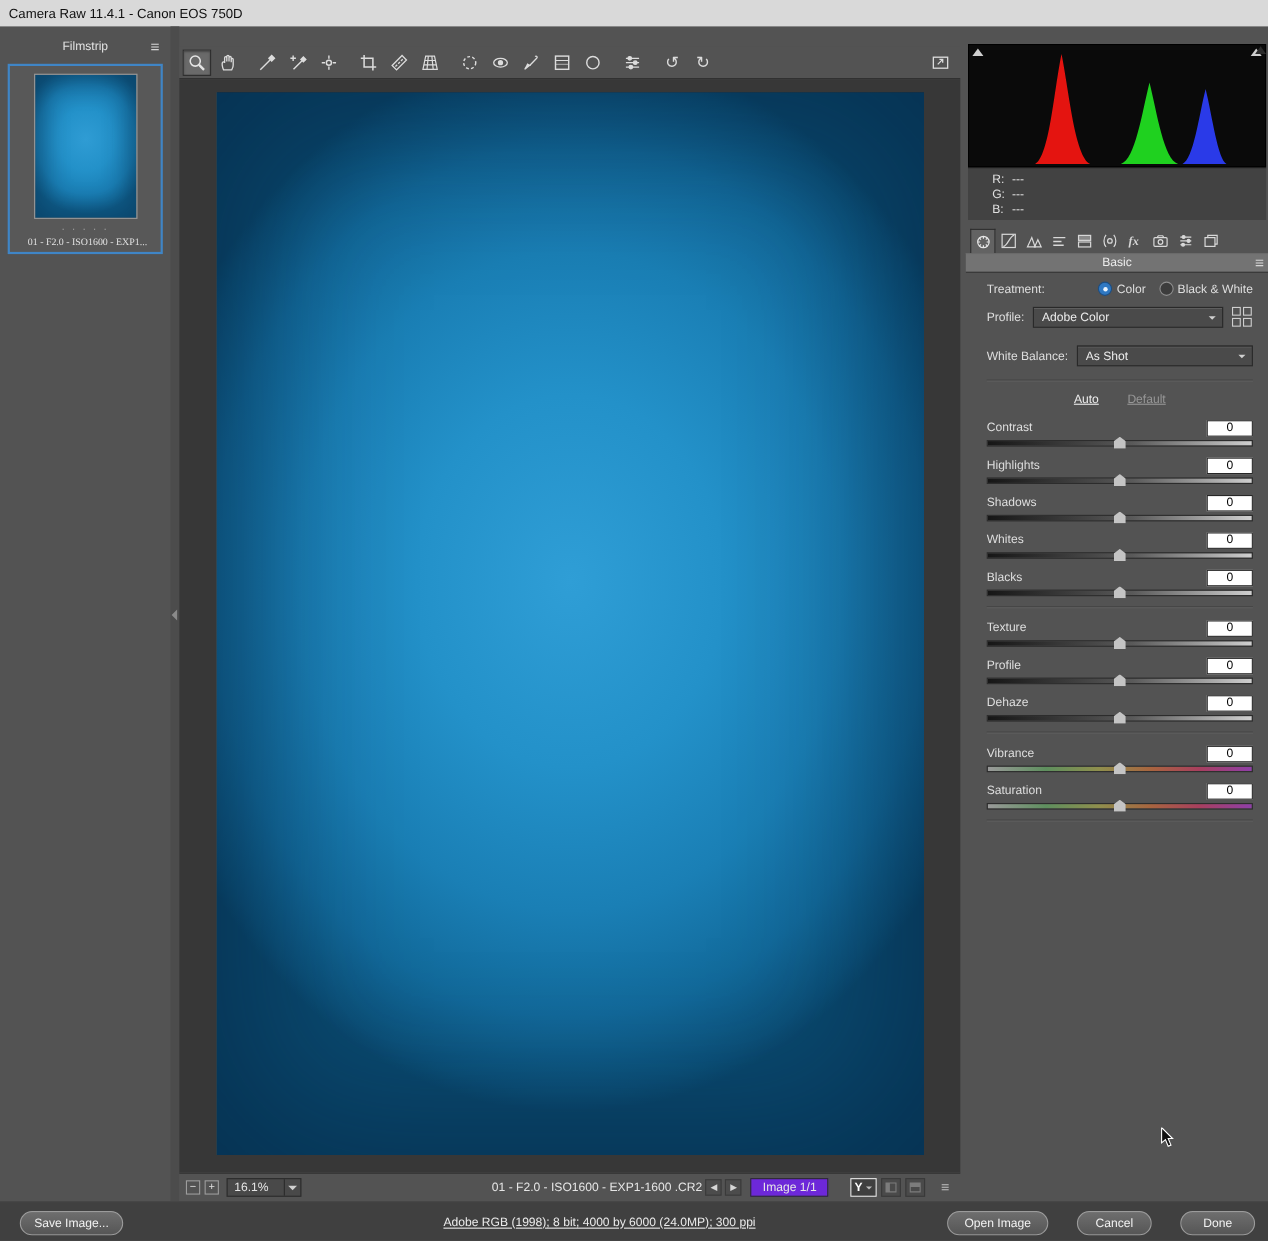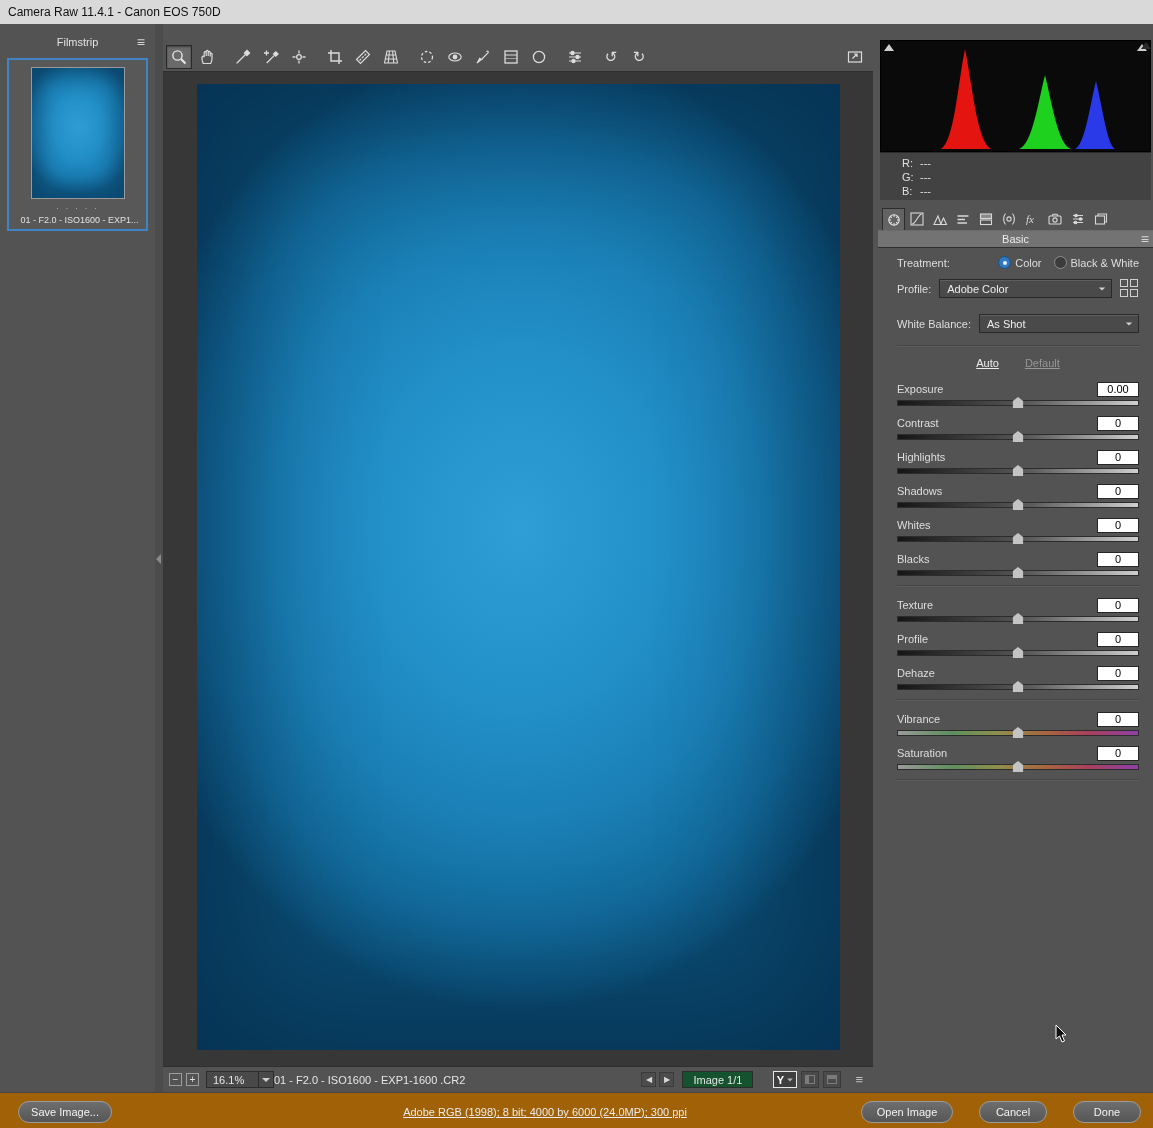--- a/index.html
+++ b/index.html
@@ -18,21 +18,21 @@
   
   .filmstrip { position:absolute; top:24px; left:0; width:155px; bottom:36px; }
   .fs-header { height:20px; margin-top:8px; position:relative; text-align:center; line-height:20px; color:#e2e2e2; }
   .menu-glyph { font-size:14px; color:#d5d5d5; line-height:1; cursor:default; }
   .fs-header .menu-glyph { position:absolute; right:10px; top:3px; }
   .thumb-cell { margin:6px 0 0 7px; width:141px; border:2px solid #3f85c6; background:#585858; padding-top:7px; }
   .thumb-img { width:94px; height:132px; margin:0 auto; border:1px solid #9a9a9a;
     background:radial-gradient(ellipse 70% 55% at 50% 45%, #2f9cd4 0%, #2391c9 40%, #1a7fb5 70%, #10618f 95%);
     box-shadow:inset 0 0 24px 6px rgba(0,25,50,.4); }
   .thumb-dots { text-align:center; color:#b5b5b5; font-size:9px; letter-spacing:2px; margin-top:4px; }
-  .thumb-label { text-align:center; font-size:9px; color:#e0e0e0; margin:2px 2px 4px 6px; white-space:nowrap; overflow:hidden; }
+  .thumb-label { text-align:center; font-size:9px; color:#e0e0e0; margin:2px 2px 4px 6px; white-space:nowrap; overflow:hidden;font-family:Liberation Serif, serif; }
 
   .splitter { position:absolute; left:155px; top:24px; bottom:36px; width:8px; background:#4c4c4c; }
   .splitter .grip { position:absolute; top:530px; left:1px; width:0; height:0;
     border-top:5px solid transparent; border-bottom:5px solid transparent; border-right:5px solid #8a8a8a; }
 
   
   .main { position:absolute; left:163px; top:24px; width:710px; bottom:36px; }
   .toolbar { position:absolute; top:18px; left:0; right:0; height:30px; background:#535353;
     border-bottom:1px solid #2e2e2e; display:flex; align-items:center; padding:0 3px; }
   .tool { width:26px; height:24px; display:flex; align-items:center; justify-content:center;
@@ -51,24 +51,24 @@
     border-top:1px solid #2e2e2e; display:flex; align-items:center; padding:0 6px; }
   .zbtn { width:13px; height:13px; border:1px solid #9d9d9d; color:#e0e0e0; font-size:10px;
     line-height:11px; text-align:center; margin-right:4px; }
   .zoom-select { width:68px; height:17px; margin-left:3px; background:#494949; border:1px solid #2b2b2b;
     display:flex; align-items:center; }
   .zoom-select .zval { flex:1; padding-left:6px; color:#e6e6e6; }
   .zoom-select .zcaret { width:15px; height:100%; border-left:1px solid #2b2b2b;
     display:flex; align-items:center; justify-content:center; }
   .caret-down { width:0; height:0; border-left:4px solid transparent; border-right:4px solid transparent;
     border-top:4px solid #d0d0d0; }
-  .cb-filename { flex:1; text-align:left; color:#e6e6e6; }
+  .cb-filename { flex:1; text-align:right; color:#e6e6e6; }
   .navbtn { width:15px; height:15px; display:flex; align-items:center; justify-content:center;
     color:#d6d6d6; font-size:8px; background:#4c4c4c; border:1px solid #3a3a3a; margin-left:3px; }
-  .img-counter { height:17px; margin-left:8px; padding:0 10px; background:#14532d; border:1px solid #2b2b2b;
+  .img-counter { height:17px; margin-left:8px; padding:0 10px; background:#6d28d9; border:1px solid #2b2b2b;
     display:flex; align-items:center; color:#e6e6e6; }
   .ytoggle { width:24px; height:17px; margin-left:20px; border:1px solid #e8e8e8; color:#fff;
     font-weight:bold; display:flex; align-items:center; justify-content:center; gap:2px; background:#3f3f3f; }
   .ytoggle .caret-down { border-top-color:#bbb; transform:scale(.7); }
   .pvbtn { width:18px; height:17px; margin-left:4px; background:#4a4a4a; border:1px solid #393939;
     display:flex; align-items:center; justify-content:center; }
   .pv-split { width:10px; height:9px; border:1px solid #7c7c7c; border-left-width:4px; }
   .pv-split.h { border-left-width:1px; border-top-width:4px; }
   .pv-settings { margin-left:14px; margin-right:4px; color:#bfbfbf; font-size:13px; }
 
@@ -77,21 +77,21 @@
   .histogram { position:relative; margin:16px 2px 0 2px; height:112px; background:#0a0a0a; border:1px solid #000; }
   .clip { position:absolute; top:3px; width:0; height:0;
     border-left:5px solid transparent; border-right:5px solid transparent; border-bottom:7px solid #cfcfcf; }
   .clip.left { left:3px; } .clip.right { right:3px; }
   .exif { margin:0 2px; height:48px; background:#424242; border-top:1px solid #2a2a2a;
     display:flex; align-items:center; }
   .exif .rgbcol { width:88px; padding-left:22px; line-height:14px; color:#e0e0e0; }
   .exif .rgbcol span { display:inline-block; width:18px; }
   .exif .metacol { flex:1; text-align:center; line-height:16px; color:#e0e0e0; border-left:1px solid #4e4e4e; }
 
-  .tabs { margin-top:6px; height:24px; display:flex; align-items:flex-end; padding:0 4px; }
+  .tabs { margin-top:6px; height:24px; display:flex; align-items:flex-end; padding:0 4px;font-weight:bold; }
   .tab { width:23px; height:22px; display:flex; align-items:center; justify-content:center; }
   .tab.sel { background:#636363; border:1px solid #2c2c2c; border-bottom:none; }
   .panel-hdr { height:18px; background:#737373; border-top:1px solid #6a6a6a; border-bottom:1px solid #2e2e2e;
     position:relative; text-align:center; line-height:17px; color:#ececec; }
   .panel-hdr .menu-glyph { position:absolute; right:4px; top:1px; }
 
   .panel-body { padding:8px 14px 0 19px; }
   .prow { display:flex; align-items:center; margin-bottom:10px; }
   .plabel { color:#dedede; }
   .radio { width:13px; height:13px; border-radius:50%; margin:0 4px 0 0; position:relative;
@@ -118,21 +118,21 @@
   .strack.color { background:linear-gradient(90deg,#9a9a9a 0%,#5e8f5e 22%,#8f8f4d 42%,#a8643f 62%,#a83f5e 80%,#8f3fa8 100%); }
   .sthumb { position:absolute; top:-4px; width:11px; height:11px; background:#c4c4c4;
     clip-path:polygon(50% 0,100% 38%,100% 100%,0 100%,0 38%); transform:translateX(-50%);
     filter:drop-shadow(0 1px 1px rgba(0,0,0,.6)); }
   .autorow { text-align:center; margin:4px 0 12px 0; }
   .autorow .auto { color:#ececec; text-decoration:underline; margin-right:26px; }
   .autorow .default { color:#969696; text-decoration:underline; }
   .hr { border-top:1px solid #454545; border-bottom:1px solid #5e5e5e; margin:4px 0 10px 0; }
 
   
-  .footer { position:absolute; left:0; right:0; bottom:0; height:36px; background:#a16207; border-top:1px solid #474747; }
+  .footer { position:absolute; left:0; right:0; bottom:0; height:36px; background:#404040; border-top:1px solid #474747; }
   .btn { position:absolute; top:8px; height:22px; border-radius:11px; border:1px solid #9b9b9b;
     background:linear-gradient(#6e6e6e,#565656); color:#f2f2f2; display:flex; align-items:center;
     justify-content:center; font-size:11px; }
   .btn-save { left:18px; width:94px; }
   .btn-open { right:200px; width:92px; }
   .btn-cancel { right:106px; width:68px; }
   .btn-done { right:12px; width:68px; }
   .workflow { position:absolute; left:545px; top:13px; transform:translateX(-50%); color:#ebebeb;
     text-decoration:underline; white-space:nowrap; }
 
@@ -452,29 +452,20 @@
     </div>
 
 
 
     <div class="hr"></div>
 
     <div class="autorow">
       <span class="auto">Auto</span><span class="default">Default</span>
     </div>
 
-    <div class="srow">
-      <div class="srow-top">
-        <span class="plabel">Exposure</span>
-        <input class="sval" value="0.00" style="">
-      </div>
-      <div class="strack tone">
-          <div class="sthumb" style="left: 50%;"></div>
-        </div>
-    </div>
 
     <div class="srow">
       <div class="srow-top">
         <span class="plabel">Contrast</span>
         <input class="sval" value="0" style="">
       </div>
       <div class="strack tone">
           <div class="sthumb" style="left: 50%;"></div>
         </div>
     </div>

